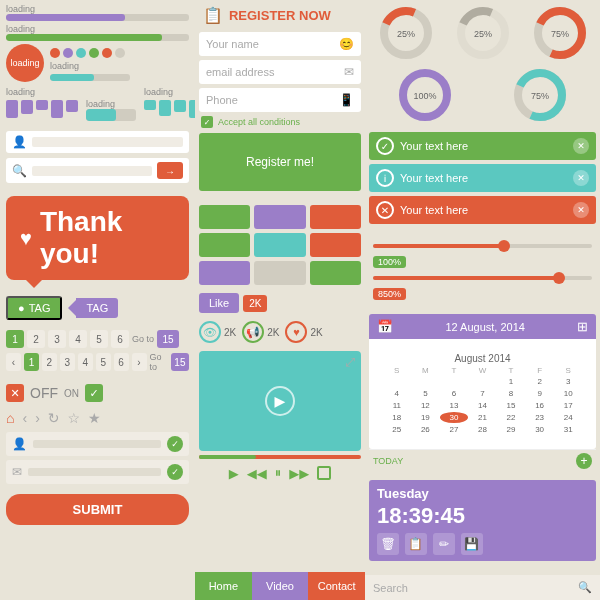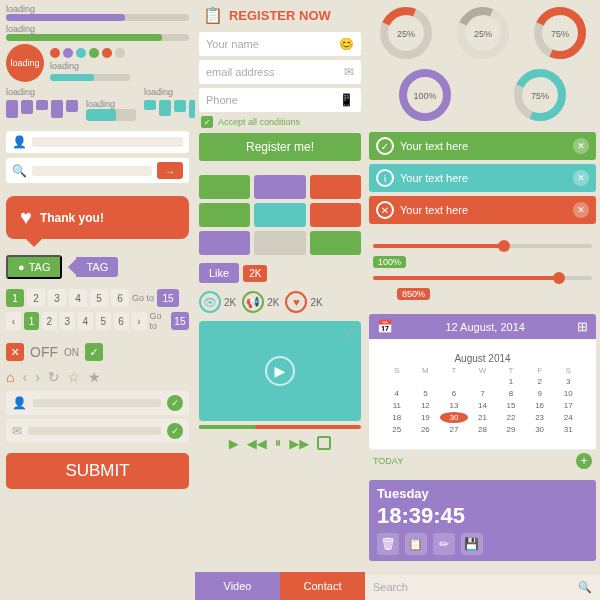--- a/index.html
+++ b/index.html
@@ -129,21 +129,21 @@
     }
     .thankyou-bubble::after {
       content: '';
       position: absolute;
       bottom: -8px; left: 20px;
       border: 8px solid transparent;
       border-top-color: #e05c3a;
       border-bottom: 0;
     }
     .heart-icon { font-size: 20px; color: white; }
-    .thankyou-text { color: white; font-size: 12px; font-weight: bold; text-align: right; }
+    .thankyou-text { color: white; font-size: 28px; font-weight: bold; }
 
     
     .tag-section {
       padding: 6px;
       display: flex; gap: 6px; align-items: center;
       margin-top: 10px;
     }
     .tag-btn {
       background: #6ab04c;
       color: white;
@@ -252,24 +252,24 @@
       border-radius: 50%;
       display: flex; align-items: center; justify-content: center;
       font-size: 9px;
     }
 
     
     .submit-btn {
       background: #e05c3a;
       color: white;
       border: none;
-      border-radius: 5px;
+      border-radius: 14px;
       padding: 8px 20px;
-      font-size: 17px;
-      font-weight: normal;
+      font-size: 13px;
+      font-weight: bold;
       cursor: pointer;
       margin: 4px 6px;
       width: calc(100% - 12px);
       text-transform: uppercase;
     }
 
     
     .mid-col {
       position: absolute;
       left: 195px; top: 0;
@@ -310,21 +310,21 @@
       background: #6ab04c;
       border-radius: 2px;
       display: flex; align-items: center; justify-content: center;
       color: white; font-size: 8px;
     }
     .register-btn {
       background: #6ab04c;
       color: white;
       border: none;
       border-radius: 3px;
-      padding: 7px;
+      padding: 22px;
       width: 100%;
       font-size: 12px;
       cursor: pointer;
       margin-bottom: 6px;
     }
 
     
     .btn-grid {
       display: grid;
       grid-template-columns: 1fr 1fr 1fr;
@@ -433,21 +433,21 @@
     .nav-tab.green { background: #6ab04c; color: white; }
     .nav-tab.purple { background: #9b7ec8; color: white; }
     .nav-tab.red { background: #e05c3a; color: white; }
 
     
     .search-bar-bottom {
       position: absolute;
       bottom: 0; left: 365px;
       width: 235px;
       background: #f0ece4;
-      display: flex; align-items: flex-start;
+      display: flex; align-items: center;
       padding: 6px 8px;
       gap: 6px;
     }
     .search-bar-input {
       flex: 1; font-size: 11px; color: #aaa;
     }
     .search-bar-icon { color: #aaa; }
 
     
     .right-col {
@@ -529,21 +529,20 @@
       padding: 1px 5px;
       border-radius: 3px;
       font-size: 9px;
     }
     .slider-tag-red {
       background: #e05c3a;
       color: white;
       padding: 1px 5px;
       border-radius: 3px;
       font-size: 9px;
-      margin-left: 24px;
     }
 
     
     .calendar-section {
       padding: 4px;
     }
     .cal-header {
       background: #9b7ec8;
       color: white;
       border-radius: 3px 3px 0 0;
@@ -870,20 +869,21 @@
   </div>
   <div class="video-controls">
     <span class="vid-ctrl">▶</span>
     <span class="vid-ctrl">◀◀</span>
     <span class="vid-ctrl">⏸</span>
     <span class="vid-ctrl">▶▶</span>
     <div class="vid-ctrl-sq"></div>
   </div>
 
   <div style="position:absolute;bottom:0;left:0;width:100%;display:flex">
+    <div class="nav-tab green">Home</div>
     <div class="nav-tab purple">Video</div>
     <div class="nav-tab red">Contact</div>
   </div>
 </div>
 
 <div class="right-col">
 
   <div class="charts-section">
 
     <div class="donut-wrap">

